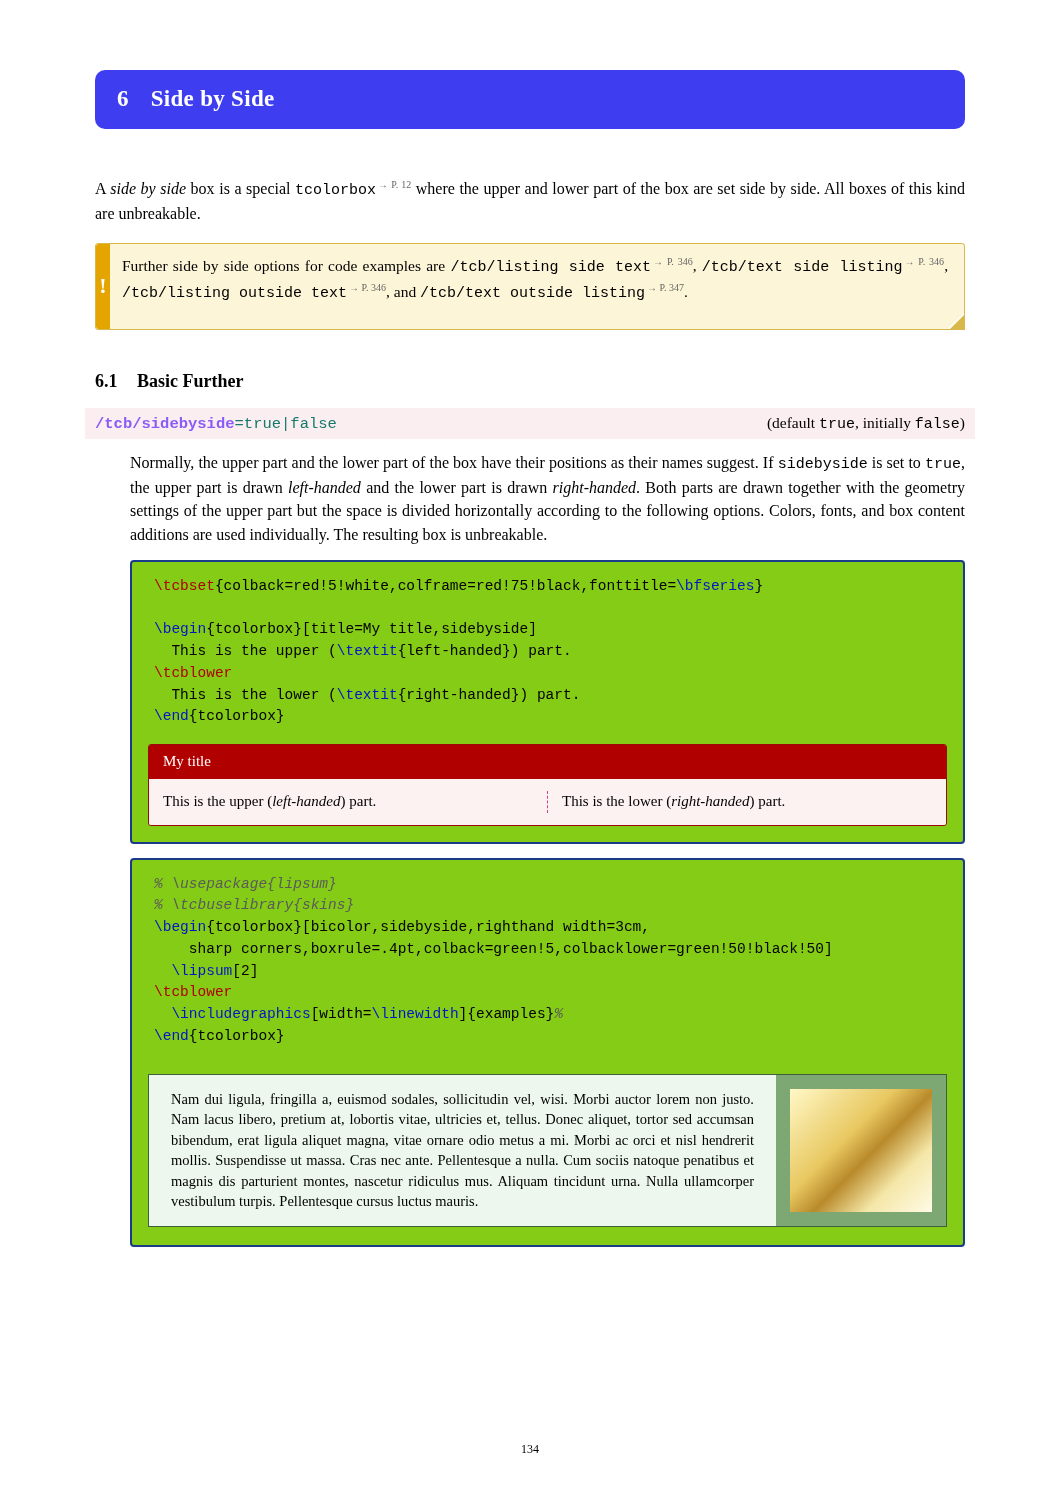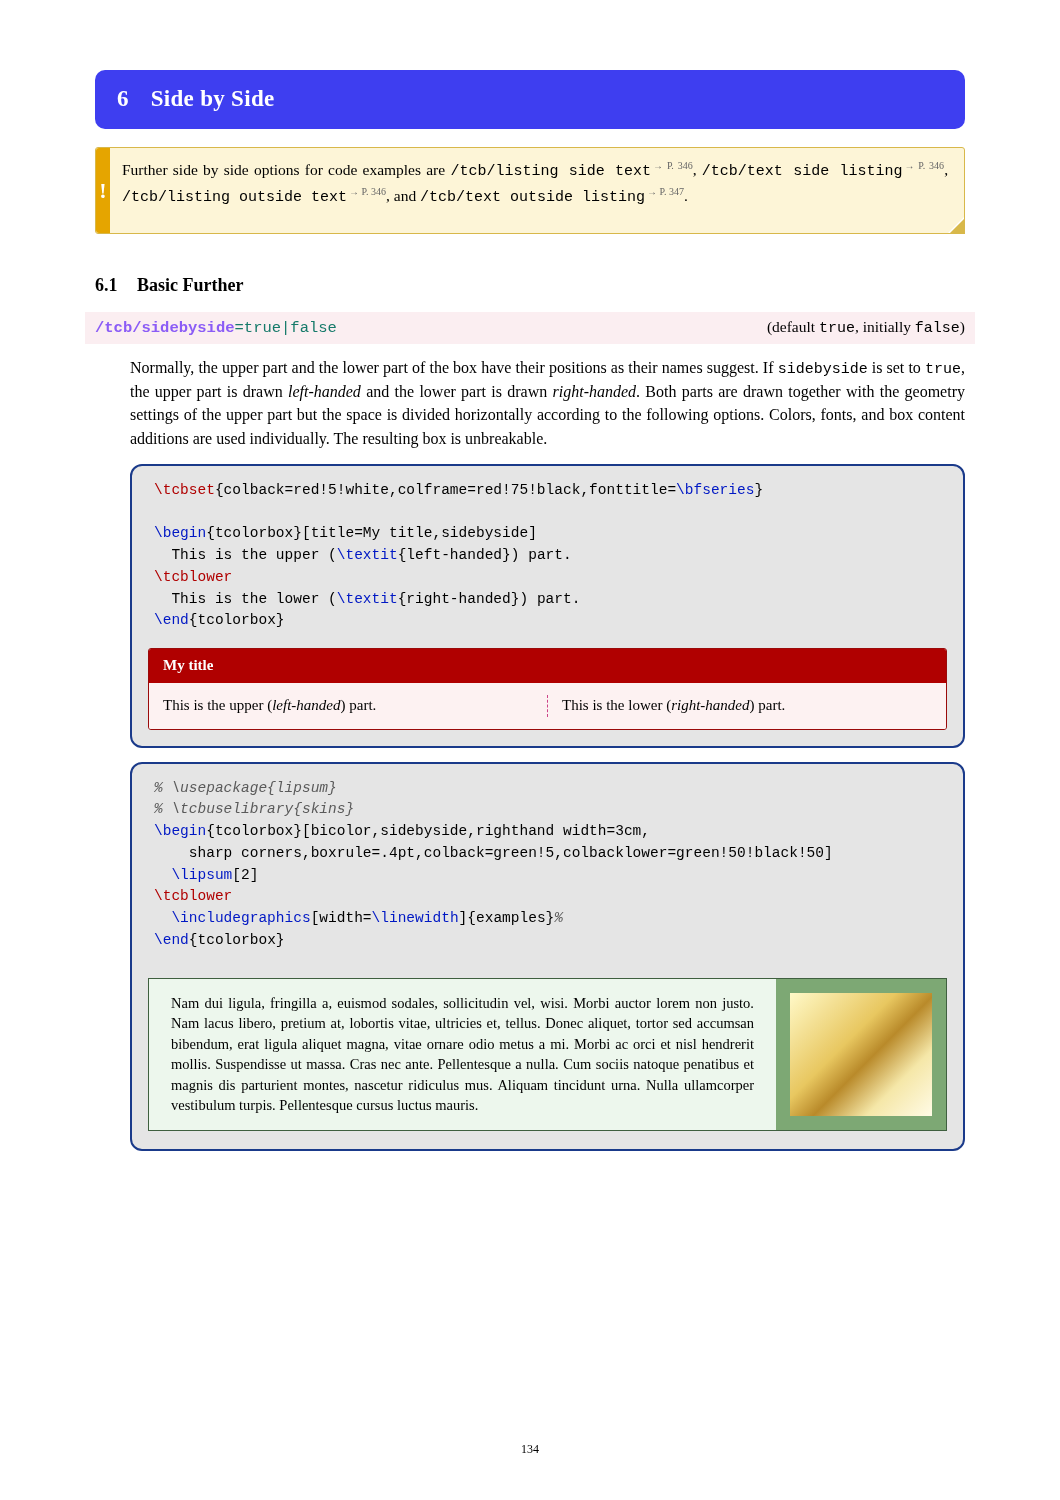--- a/index.html
+++ b/index.html
@@ -16,47 +16,50 @@
   .note-body{padding:10px 16px 23px 12px;text-align:justify;line-height:1.5}
   .note-corner{position:absolute;right:0;bottom:0;width:0;height:0;border-left:16px solid transparent;border-bottom:16px solid #fff}
   .note-corner::before{content:'';position:absolute;right:-1px;bottom:-17px;width:0;height:0;border-left:16px solid transparent;border-bottom:16px solid #d8b84a}
   h3{font-family:Georgia,serif;font-weight:bold;font-size:18px;margin:38px 0 14px 0}
   h3 .secnum{display:inline-block;width:42px}
   .keybox{background:#fbeef1;padding:4px 10px;margin:6px -10px 8px -10px;font-size:15.5px;display:flex;justify-content:space-between;font-family:Georgia,serif}
   .keybox .key{font-family:'Courier New',monospace}
   .kred{color:#8b5cf6;font-weight:bold}
   .kteal{color:#167a6a}
   .desc{margin:12px 0 0 35px;text-align:justify}
-  .example{margin:14px 0 0 35px;border:2px solid #1a3a8a;border-radius:12px;background:#e5e5e5;overflow:hidden}
+  .example{margin:14px 0 0 35px;border:2px solid #1a3a8a;border-radius:4px;background:#84cc16;overflow:hidden}
   .example .code{padding:14px 22px 10px 22px;font-family:'Courier New',monospace;font-size:14.5px;line-height:1.5;white-space:pre;overflow:hidden}
   .cs-blue{color:#0018c4}
   .cs-red{color:#b00000}
   .cs-grey{color:#5a5a5a;font-style:italic}
   .redbox{margin:6px 16px 16px 16px;border:1.5px solid #9a0a0a;border-radius:3px;overflow:hidden}
-  .redbox .rtitle{background:#b00000;color:#fff;font-weight:bold;padding:6px 14px;font-family:Georgia,serif;font-size:15px}
+  .redbox .rtitle{background:#b00000;color:#fff;font-weight:normal;padding:6px 14px;font-family:Georgia,serif;font-size:15px}
   .redbox .rbody{display:flex;background:#fdf2f2;padding:12px 14px;font-size:15px}
   .rbody .half{flex:1}
   .rbody .sep{width:0;border-left:1.2px dashed #c48;margin:0 14px}
   .greenwrap{margin:16px 16px 18px 16px}
   .greenbox{display:flex;border:1px solid #3f5f3f;background:#edf7ed}
   .greenbox .gtext{flex:1;padding:14px 22px;font-size:14.5px;text-align:justify;line-height:1.42}
   .greenbox .gimg{width:170px;background:linear-gradient(135deg,#fff9c8 0%,#e8c760 40%,#b98a2a 55%,#f5e7a8 75%,#fffbe6 100%);border-left:14px solid #7da874;border-top:14px solid #7da874;border-bottom:14px solid #7da874;border-right:14px solid #7da874;box-sizing:border-box}
   .pagenum{position:absolute;bottom:42px;width:100%;text-align:center;font-size:12px}
 </style>
 </head>
 <body>
 
 <div class="page">
   <div class="content">
 
     <div class="chapter-bar">
       <span class="chapter-num">6</span>
       <span class="chapter-title">Side by Side</span>
     </div>
 
+    <p class="body-text">
+      <span>A </span><em>side by side</em><span> box is a special </span><span class="tt">tcolorbox</span><span class="sup">→ P. 12</span><span> where the upper and lower part of the box are set side by side. All boxes of this kind are unbreakable.</span>
+    </p>
 
     <div class="note-box">
       <div class="note-bang">!</div>
       <div class="note-body">
         <span>Further side by side options for code examples are </span><span class="tt">/tcb/listing side text</span><span class="sup">→ P. 346</span><span>, </span><span class="tt">/tcb/text side listing</span><span class="sup">→ P. 346</span><span>, </span><span class="tt">/tcb/listing outside text</span><span class="sup">→ P. 346</span><span>, and </span><span class="tt">/tcb/text outside listing</span><span class="sup">→ P. 347</span><span>.</span>
       </div>
       <div class="note-corner"></div>
     </div>
 
     <h3>

